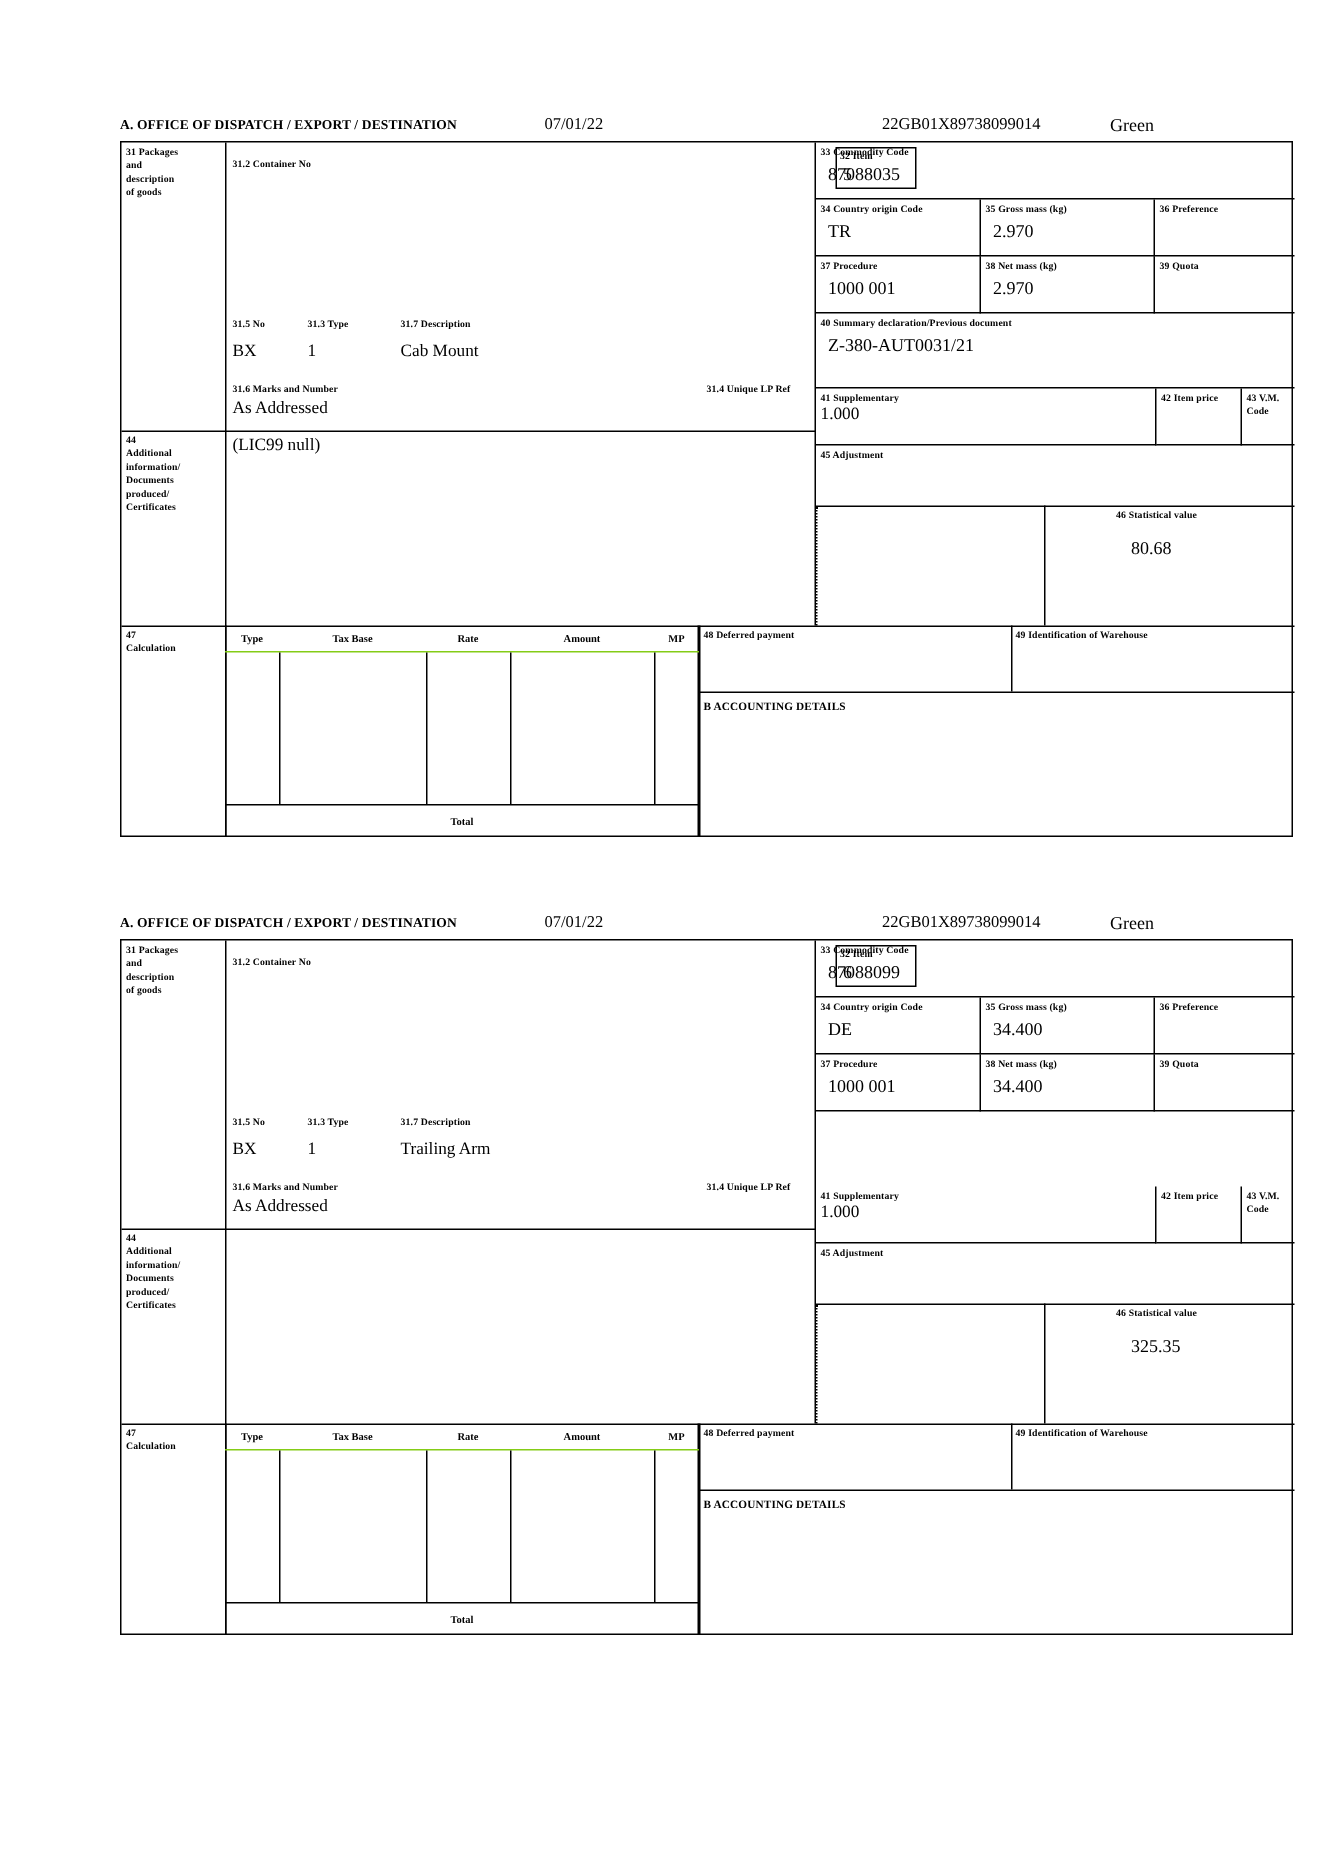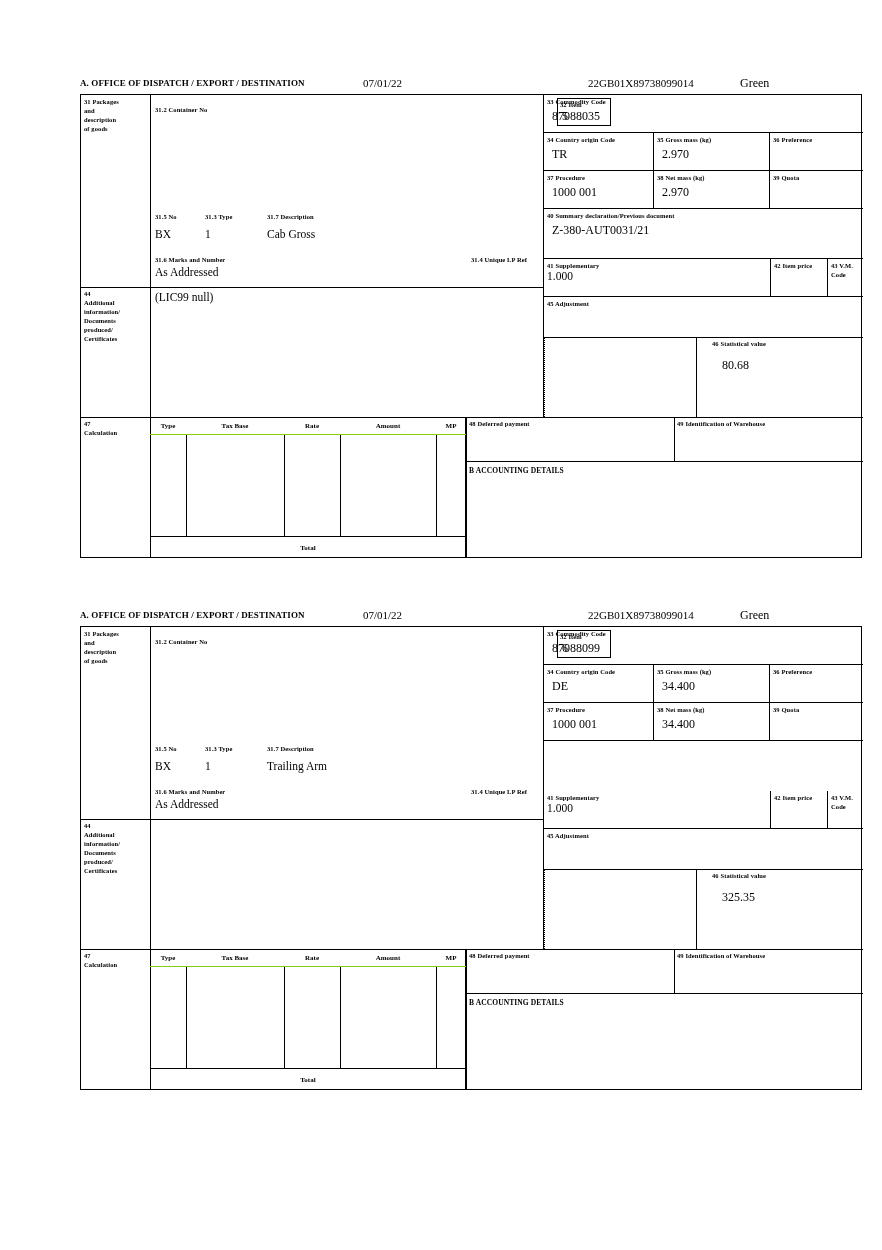--- a/index.html
+++ b/index.html
@@ -178,21 +178,21 @@
 
   .r45 { left: 463px; top: 202px; width: 319px; height: 40px; }
 
   
   .dotted-v {
     position: absolute;
     left: 463px; top: 242px;
     width: 0; height: 80px;
     border-left: 1px dotted #000;
   }
-  .r46 { left: 592px; top: 242px; width: 167px; height: 80px; padding-left: 39px; }
+  .r46 { left: 624px; top: 242px; width: 167px; height: 80px; padding-left: 39px; }
   .r46 .val { padding-left: 10px; padding-top: 10px; font-size: 12px; }
 
   .hline-242 {
     position: absolute; left: 463px; top: 242px;
     width: 319px; height: 1px; background: #000;
   }
   .vline-46 {
     position: absolute; left: 615px; top: 242px;
     width: 1px; height: 80px; background: #000;
   }
@@ -312,21 +312,21 @@
           <div class="val"></div>
         </div>
 
         <div class="goods-row-types">
           <span class="lbl" style="display:inline-block;width:46px;">31.5 No</span>
           <span class="lbl" style="display:inline-block;width:58px;">31.3 Type</span>
           <span class="lbl">31.7 Description</span>
           <div style="margin-top:1px;">
             <span class="val" style="display:inline-block;width:46px;">BX</span>
             <span class="val" style="display:inline-block;width:58px;">1</span>
-            <span class="val">Cab Gross</span>
+            <span class="val">Cab Mount</span>
           </div>
         </div>
 
         <div class="goods-row-marks">
           <span class="lbl">31.6 Marks and Number</span>
           <div class="val">As Addressed</div>
         </div>
 
         <div class="lpref">
           <span class="lbl">31.4 Unique LP Ref</span>

